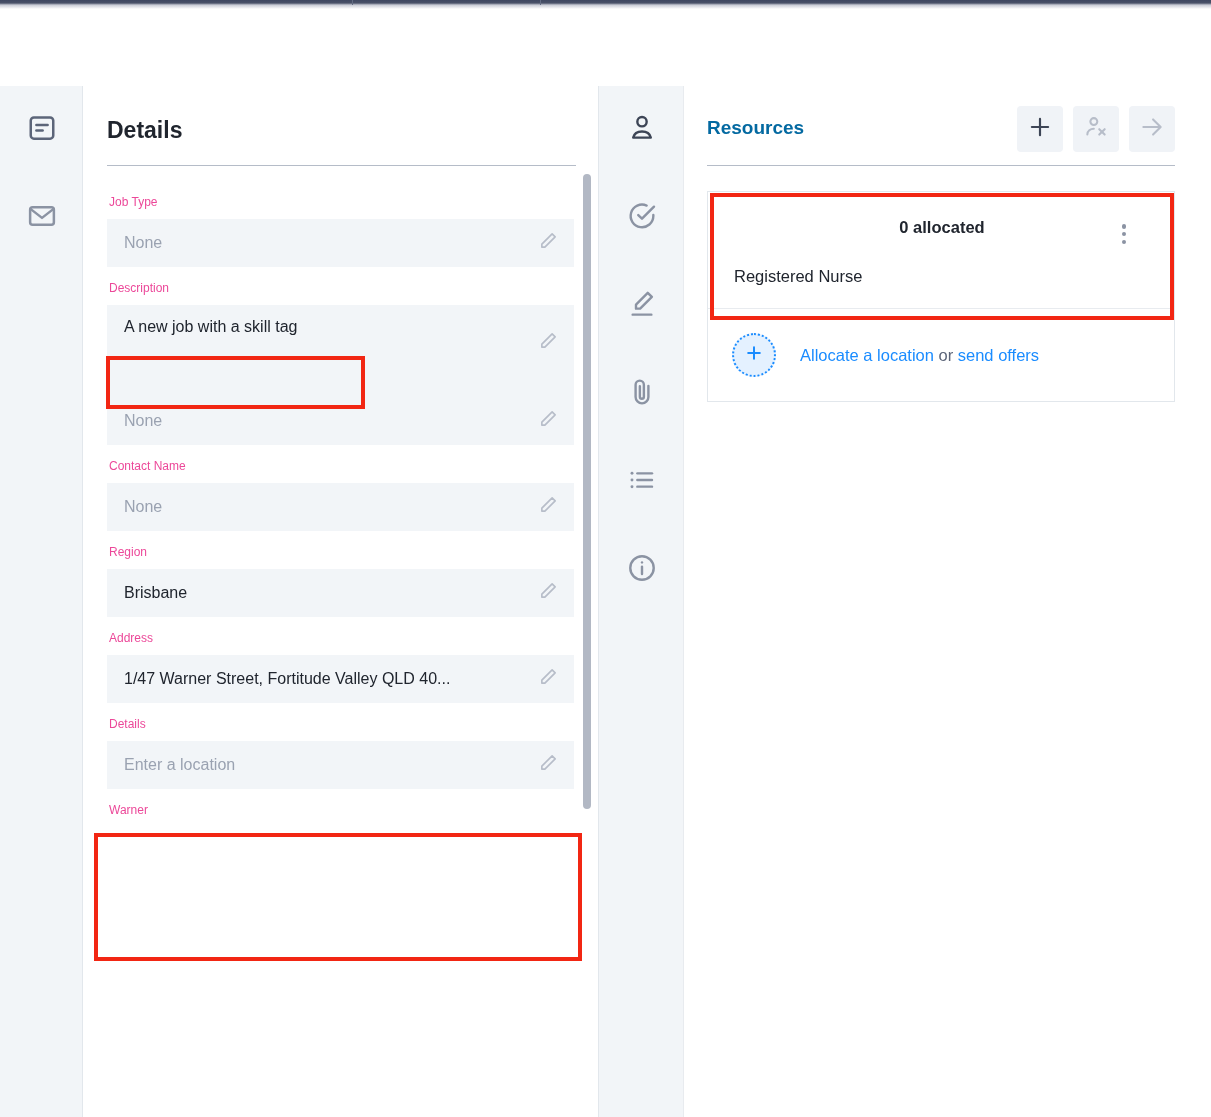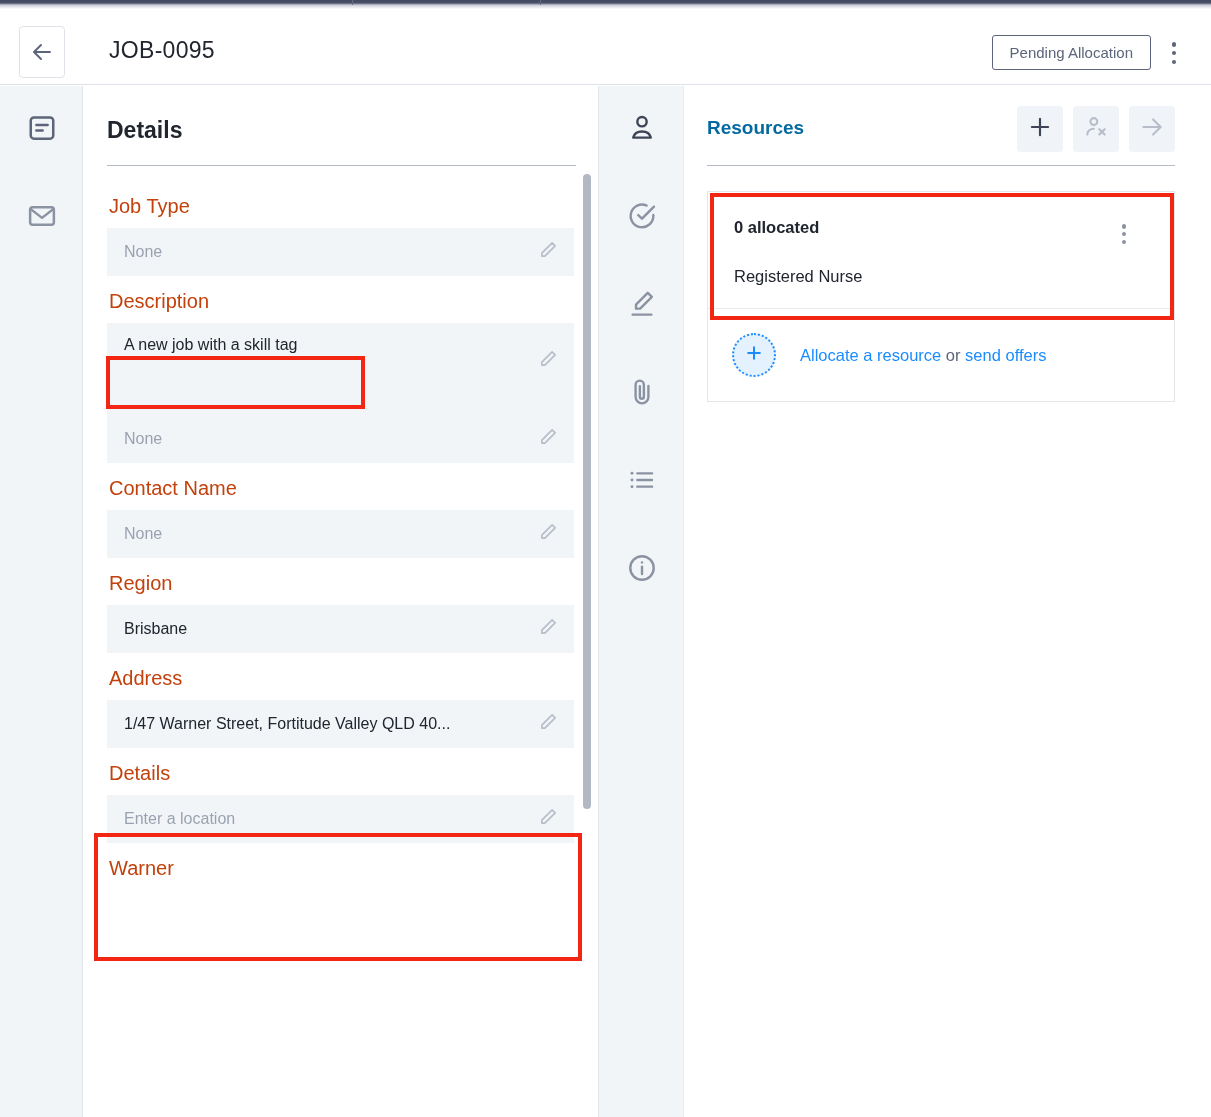--- a/index.html
+++ b/index.html
@@ -75,21 +75,21 @@
     font-size: 23px; font-weight: bold; color: #20252e; text-align: right;
   }
   .details-rule {
     position: absolute; left: 24px; top: 79px; width: 469px; height: 1;
     border-top: 1px solid #b5bcc8;
   }
   .fields { position: absolute; left: 0; top: 95px; width: 515px; }
 
   .field { position: relative; padding: 0 24px; }
   .field-label {
-    font-size: 20px; color: #c2410c; padding: 14px 0 10px 2px;
+    font-size: 12px; color: #ec4899; padding: 14px 0 10px 2px;
   }
   .field-value {
     background: #f2f5f8; height: 48px; position: relative;
     display: flex; align-items: center; padding: 0 48px 0 17px;
     font-size: 16px; color: #20252e; cursor: pointer;
     white-space: nowrap; overflow: hidden;
   }
   .field-value.tall { height: 92px; align-items: flex-start; padding-top: 13px; }
   .field-value.placeholder { color: #9aa2b1; }
   .pencil {
@@ -136,21 +136,21 @@
   .res-btn {
     width: 46px; height: 46px; border-radius: 4px; background: #f0f3f7;
     display: flex; align-items: center; justify-content: center; cursor: pointer;
   }
 
   .res-card {
     position: absolute; left: 23px; top: 105px; width: 468px;
     border: 1px solid #e2e7ec; background: #ffffff;
   }
   .res-card-top { position: relative; padding: 26px 24px 22px 26px; }
-  .res-alloc { font-size: 16.5px; font-weight: bold; color: #20252e; }
+  .res-alloc { font-size: 16.5px; font-weight: bold; color: #20252e; text-align: center; }
   .res-skill { font-size: 16.5px; color: #20252e; margin-top: 30px; }
   .card-kebab {
     position: absolute; right: 42px; top: 30px;
     width: 16px; height: 24px; cursor: pointer;
     display: flex; flex-direction: column; align-items: center; justify-content: space-between;
     padding: 2px 0;
   }
   .card-kebab i { display: block; width: 4.5px; height: 4.5px; border-radius: 50%; background: #8b93a3; }
 
   .res-card-bottom {
@@ -180,37 +180,20 @@
 </head>
 <body>
 
 <div id="app">
 
   <div class="topstrip">
     <span class="tsd" style="left:352px"></span>
     <span class="tsd" style="left:540px"></span>
   </div>
 
-  <div class="header">
-    <div class="back-btn">
-      <span>
-        <svg width="24" height="24" viewBox="0 0 24 24" fill="none" stroke="#5c6579" stroke-width="1.9" stroke-linecap="round" stroke-linejoin="round">
-          <line x1="20" y1="12" x2="4.5" y2="12"></line>
-            <polyline points="11,5 4,12 11,19"></polyline>
-        </svg>
-      </span>
-    </div>
-    <div class="job-title">JOB-0095</div>
-    <div class="status-pill">Pending Allocation</div>
-    <div class="hdr-kebab">
-      <i></i>
-        <i></i>
-        <i></i>
-    </div>
-  </div>
 
   <div class="leftbar">
     <div class="lb-item lb-1">
       <span>
         <svg width="30" height="30" viewBox="0 0 24 24" fill="none" stroke="#5c6579" stroke-width="2" stroke-linecap="round" stroke-linejoin="round">
           <rect x="3" y="3.5" width="18" height="17" rx="2.5"></rect>
           <line x1="7.5" y1="9.5" x2="16.5" y2="9.5"></line>
           <line x1="7.5" y1="14" x2="12.5" y2="14"></line>
         </svg>
       </span>
@@ -388,21 +371,21 @@
       <div class="res-card-bottom">
         <div class="plus-circle">
           <span>
             <svg width="20" height="20" viewBox="0 0 24 24" fill="none" stroke="#1a8cff" stroke-width="2.4" stroke-linecap="round">
               <line x1="12" y1="5" x2="12" y2="19"></line>
                 <line x1="5" y1="12" x2="19" y2="12"></line>
             </svg>
           </span>
         </div>
         <div class="alloc-text">
-          <a>Allocate a resource</a><span class="or"> or </span><a>send offers</a>
+          <a>Allocate a location</a><span class="or"> or </span><a>send offers</a>
         </div>
       </div>
     </div>
   </div>
 
   <div class="redbox rb-desc"></div>
   <div class="redbox rb-address"></div>
   <div class="redbox rb-res"></div>
 
 </div>

